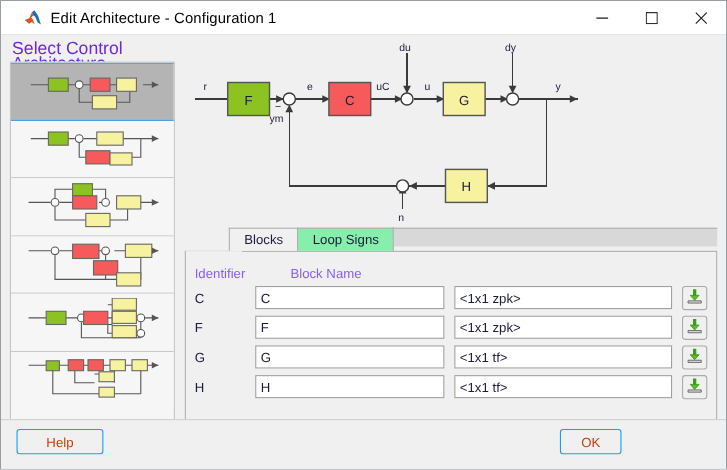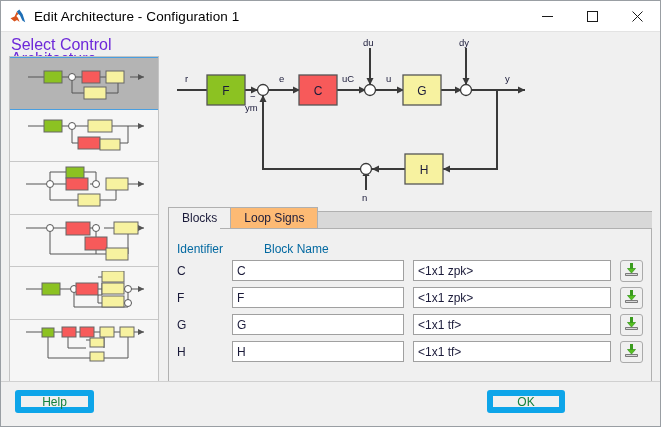--- a/index.html
+++ b/index.html
@@ -22,21 +22,21 @@
     display: flex; flex-direction: column;
   }
   
   .titlebar {
     height: 30px; flex: 0 0 30px;
     background: #ffffff;
     display: flex; align-items: center;
     border-bottom: 1px solid #e3e3e3;
     position: relative;
   }
-  .titlebar-left { display: flex; align-items: center; padding-left: 9px; gap: 7px; }
+  .titlebar-left { display: flex; align-items: center; padding-left: 21px; gap: 7px; }
   .ml-icon { width: 17px; height: 15px; position: relative; display:block; }
   .title-text {
     font-size: 13.5px; color: #000; letter-spacing: .1px;
     white-space: nowrap;
   }
   .win-buttons { position: absolute; right: 0; top: 0; height: 30px; display: flex; }
   .win-btn {
     width: 45px; height: 30px;
     display: flex; align-items: center; justify-content: center;
     cursor: default;
@@ -89,30 +89,30 @@
     position: absolute; left: 0; right: 0; top: 0; height: 167px;
     background: #f0f0f0;
   }
   .diagram-area svg { display:block; }
 
   
   .tab-region {
     position: absolute; left: 3px; right: 0; top: 169px; bottom: 0;
   }
   .tabstrip {
-    height: 21px; display: flex; align-items: flex-end;
+    height: 21px; display: flex; 
     background: transparent;
-    position: relative; z-index: 2;
+    position: relative; z-index: 2; margin-left: 40px;
   }
   .tab {
     height: 21px; box-sizing: border-box;
     padding: 0 13px;
     display: flex; align-items: center;
     font-size: 12px; color: #1b1b3a;
-    background: #fdba74;
+    background: #86efac;
     border: 1px solid #b0b0b0;
     border-bottom: none;
     margin-right: -1px;
     cursor: default;
   }
   .tab.active {
     background: #f0f0f0;
     border-color: #b0b0b0;
     position: relative;
     z-index: 3;
@@ -134,21 +134,21 @@
   .tab-panel::before {
     
     content: ""; position: absolute; left: 0; top: -1px;
     width: 51px; height: 1px; background: #f0f0f0;
   }
 
   
   .tbl { position: absolute; left: 8px; right: 8px; top: 12px; }
   .tbl-head {
     display: flex; align-items: center; height: 16px;
-    font-size: 12px; color: #0369a1;
+    font-size: 12px; color: #8b5cf6;
   }
   .col-id    { width: 55px; flex: 0 0 55px; }
   .col-name  { width: 181px; flex: 0 0 181px; margin-left: 32px; }
   .col-value { flex: 1 1 auto; }
   .tbl-row {
     display: flex; align-items: center; height: 27px;
     font-size: 12px; color: #1b1b3a;
   }
   .cell-input {
     box-sizing: border-box;
@@ -175,29 +175,29 @@
   
   .footer {
     position: absolute; left: 0; right: 0; bottom: 0; height: 44px;
     background: #f0f0f0;
     border-top: 1px solid #d0d0d0;
   }
   .btn {
     position: absolute; top: 8px;
     height: 23px; box-sizing: border-box;
     background: #f0f0f0;
-    border: 6px solid #0ea5e9;
+    border: 1px solid #0ea5e9;
     border-radius: 3px;
     font-family: "Liberation Sans", sans-serif;
-    font-size: 12px; color: #15803d;
+    font-size: 12px; color: #c2410c;
     display: flex; align-items: center; justify-content: center;
     cursor: default;
   }
   .btn-help   { left: 14px;  width: 79px; }
-  .btn-ok     { right: 95px; width: 78px; }
+  .btn-ok     { right: 95px; width: 56px; }
   .btn-cancel { right: 9px;  width: 78px; }
 
   
   .sig { font-family: "Liberation Sans", sans-serif; font-size: 9.5px; fill: #1b1b3a; }
   .blk { font-family: "Liberation Sans", sans-serif; font-size: 12px; fill: #1b1b3a; }
 </style>
 </head>
 <body>
 
 <div class="window">

